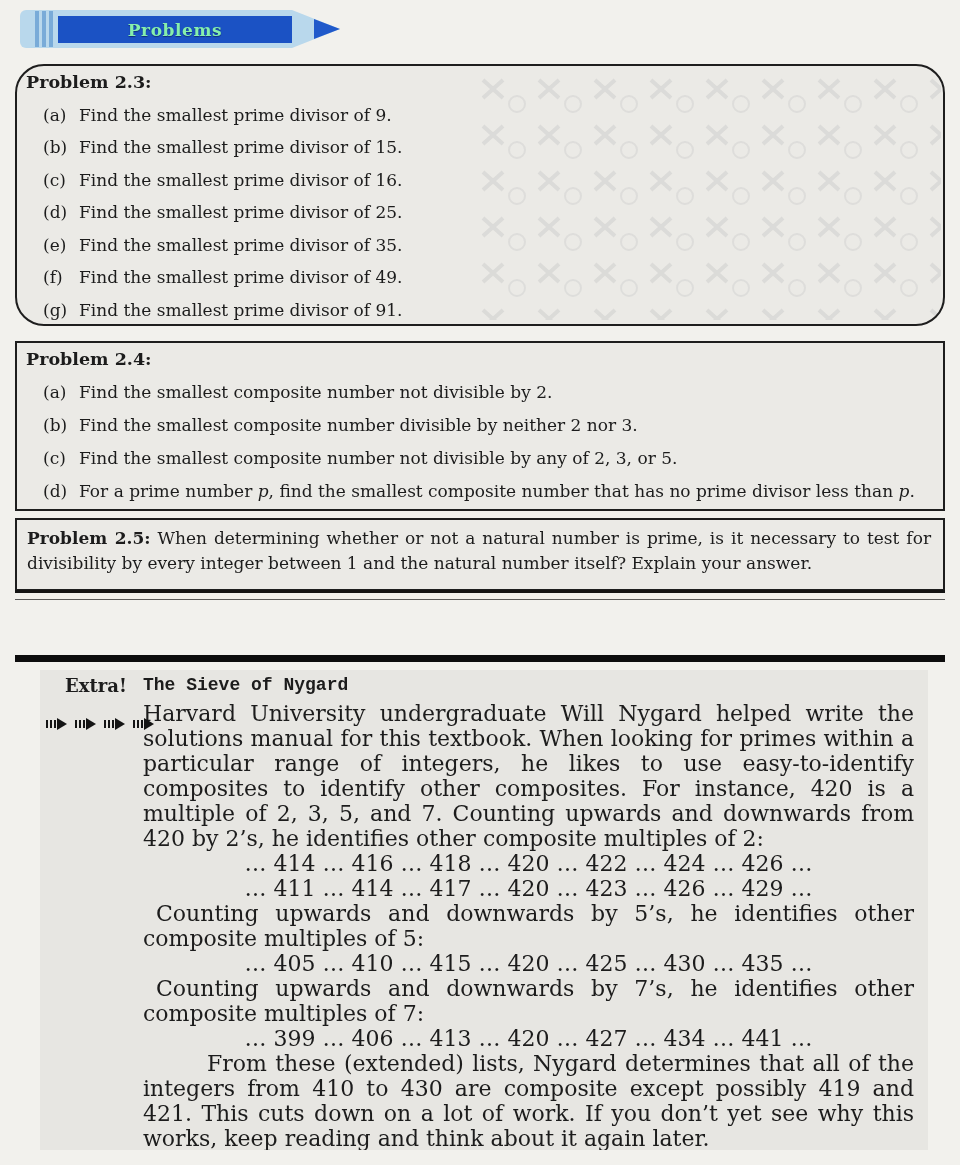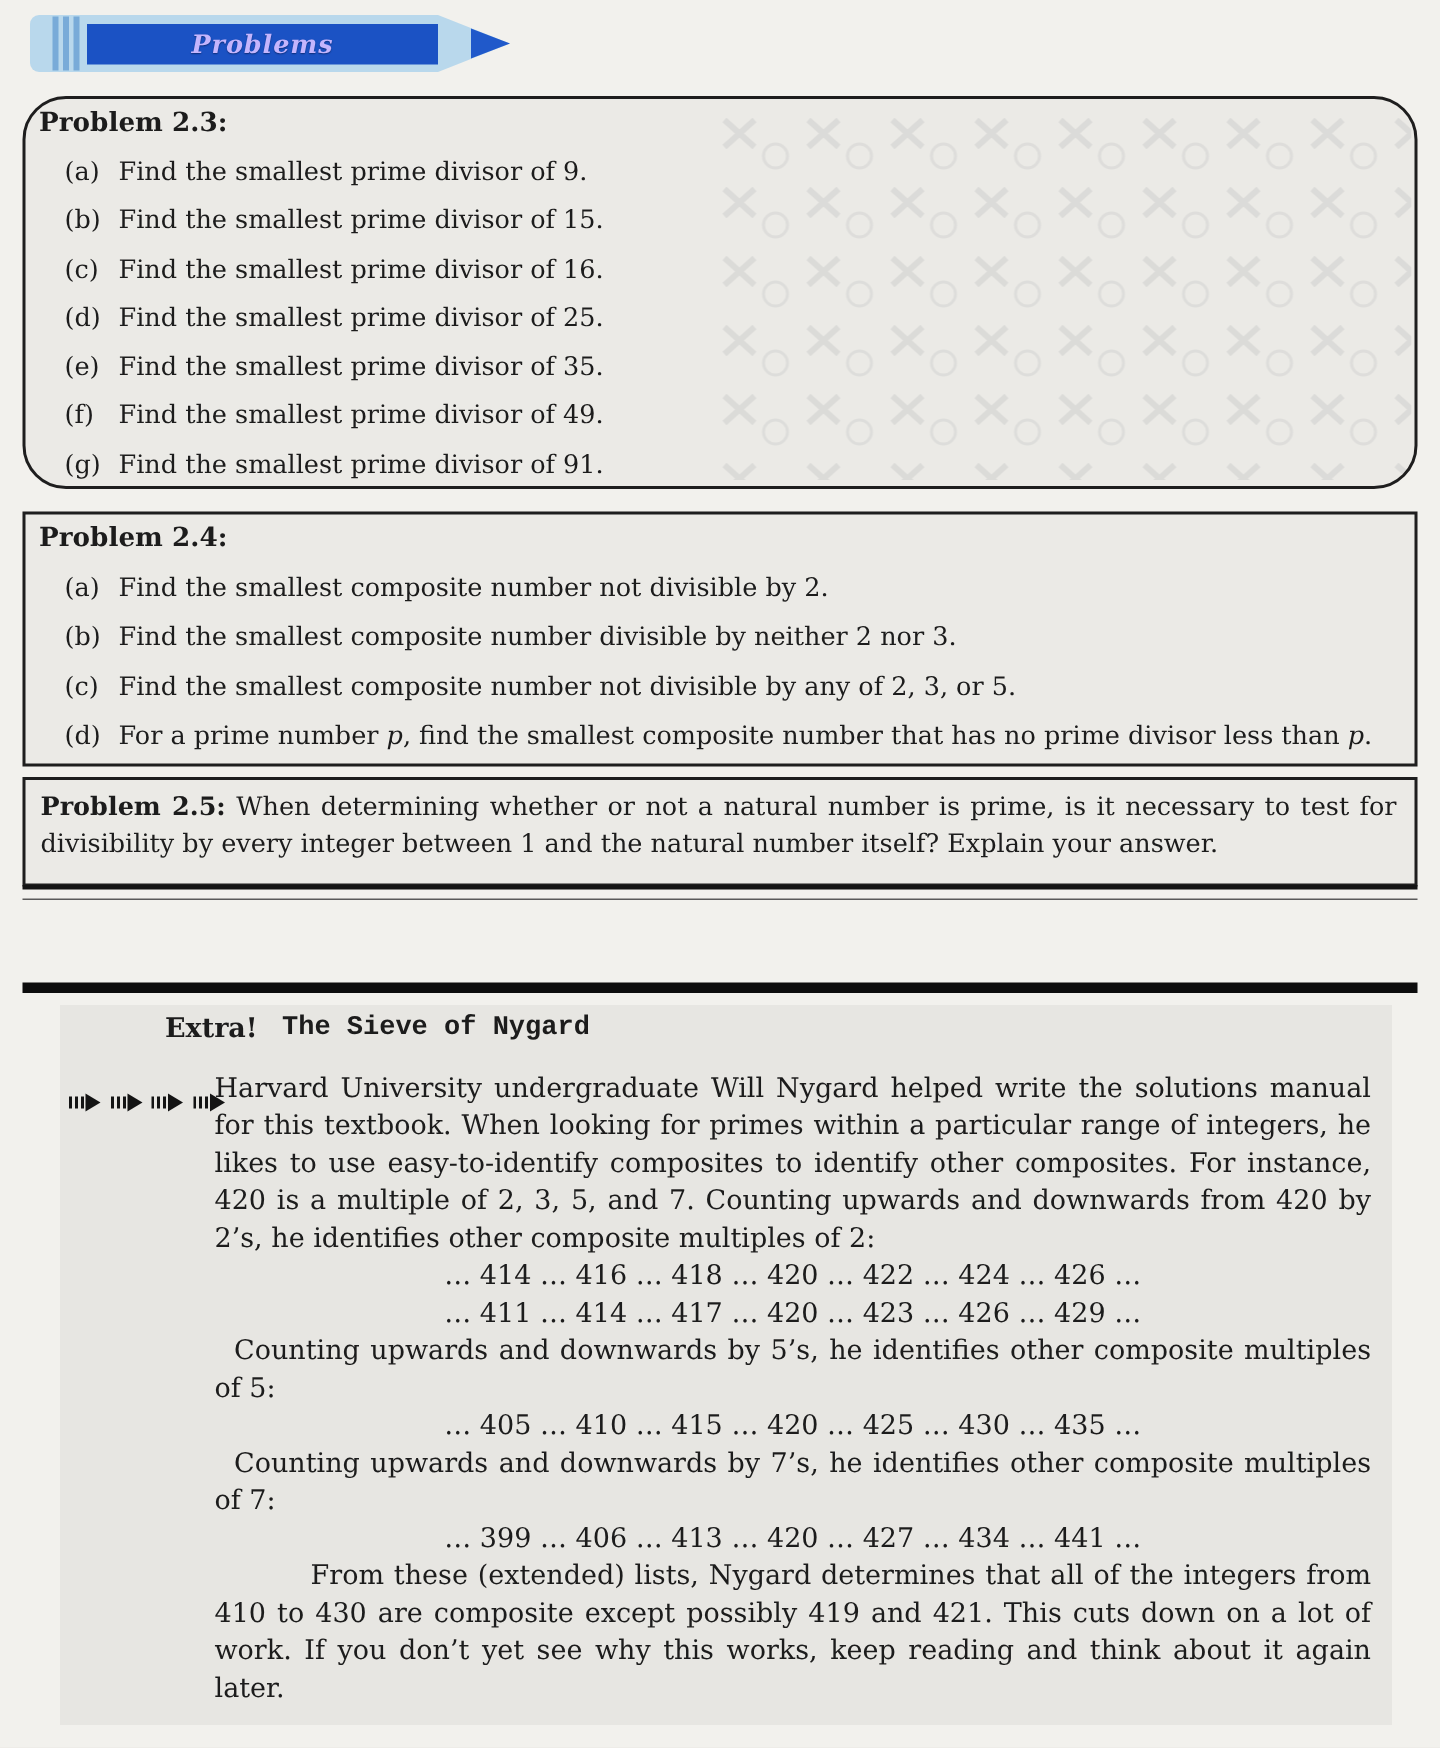--- a/index.html
+++ b/index.html
@@ -12,24 +12,23 @@
   
   .banner{position:absolute;left:20px;top:10px;width:305px;height:38px;}
   .pencil-body{position:absolute;left:0;top:0;width:272px;height:38px;background:#b9d8ec;border-radius:6px 0 0 6px;}
   .pencil-stripe{position:absolute;top:1px;width:4px;height:36px;background:#79abd8;}
   .s1{left:15px;} .s2{left:22px;} .s3{left:29px;}
   .pencil-bar{
     position:absolute;left:38px;top:6px;width:234px;height:27px;background:#1b52c4;
     display:flex;align-items:center;justify-content:center;
   }
   .pencil-bar span{
-    color:#c4b5fd;font-weight:bold;font-size:17px;letter-spacing:.6px;
+    color:#86efac;font-weight:bold;font-size:17px;letter-spacing:.6px;
     font-family:"DejaVu Serif","Liberation Serif",serif;
     text-shadow:0 1px 1px rgba(0,0,30,.45);
-    font-style:italic;
   }
   .tip-light{position:absolute;left:272px;top:0;width:0;height:0;
     border-top:19px solid transparent;border-bottom:19px solid transparent;border-left:48px solid #b9d8ec;}
   .tip-dark{position:absolute;left:294px;top:9px;width:0;height:0;
     border-top:10px solid transparent;border-bottom:10px solid transparent;border-left:26px solid #2059ca;}
   
   .pbox{
     position:absolute;left:15px;width:930px;box-sizing:border-box;
     border:2px solid #1e1e1e;background:#ebeae6;overflow:hidden;
   }
@@ -47,24 +46,24 @@
   .ghost{position:absolute;right:2px;top:2px;opacity:.12;pointer-events:none;}
   
   .rule-thick{position:absolute;left:15px;top:590px;width:930px;height:3px;background:#141414;}
   .rule-thin{position:absolute;left:15px;top:599px;width:930px;height:1px;background:#5a5a5a;}
   
   .extra-bar{position:absolute;left:15px;top:655px;width:930px;height:7px;background:#0d0d0d;}
   .extra-panel{
     position:absolute;left:40px;top:670px;width:888px;height:480px;box-sizing:border-box;
     background:#e7e6e2;padding:5px 14px 0 25px;overflow:hidden;
   }
-  .extra-head{position:relative;height:26px;margin-left:45px;}
+  .extra-head{position:relative;height:26px;}
   .extra-label{position:absolute;left:0;top:0;font-weight:bold;font-size:18px;}
   .extra-title{display:block;margin-left:78px;text-align:left;font-weight:bold;font-size:18px;font-family:Liberation Mono, monospace;}
-  .extra-body{position:relative;margin-left:78px;font-size:18px;line-height:25px;text-align:justify;margin-top:12px;}
+  .extra-body{position:relative;margin-left:78px;font-size:22px;line-height:25px;text-align:justify;}
   .arrows{position:absolute;left:-97px;top:9px;white-space:nowrap;}
   .darrow{display:inline-flex;align-items:center;margin-right:1px;vertical-align:middle;}
   .darrow .tail{width:11px;height:8px;background:repeating-linear-gradient(90deg,#141414 0 2px,transparent 2px 4px);}
   .darrow .head{width:0;height:0;border-left:10px solid #141414;border-top:6px solid transparent;border-bottom:6px solid transparent;}
   .extra-body p{margin:0;}
   .p-first{margin-top:2px;}
   .seq{text-align:center;margin:12px 0 12px;}
   .counting{margin-top:15px;text-indent:13px;}
   .closing{margin-top:18px;text-indent:64px;}
 </style>

